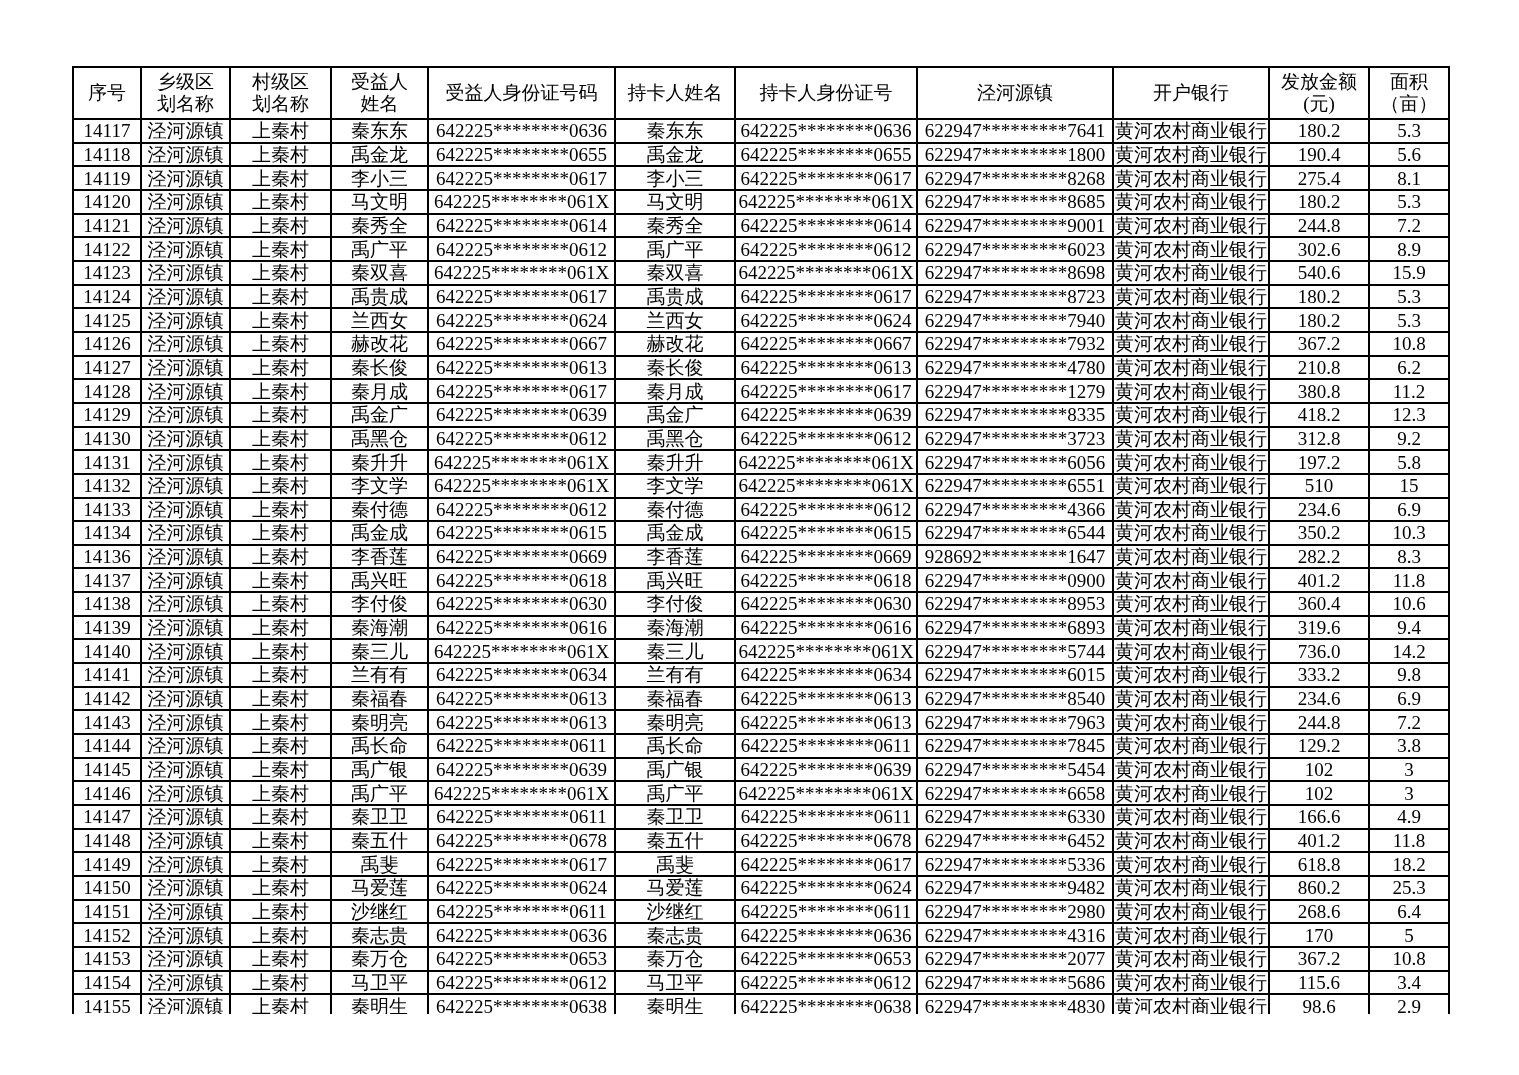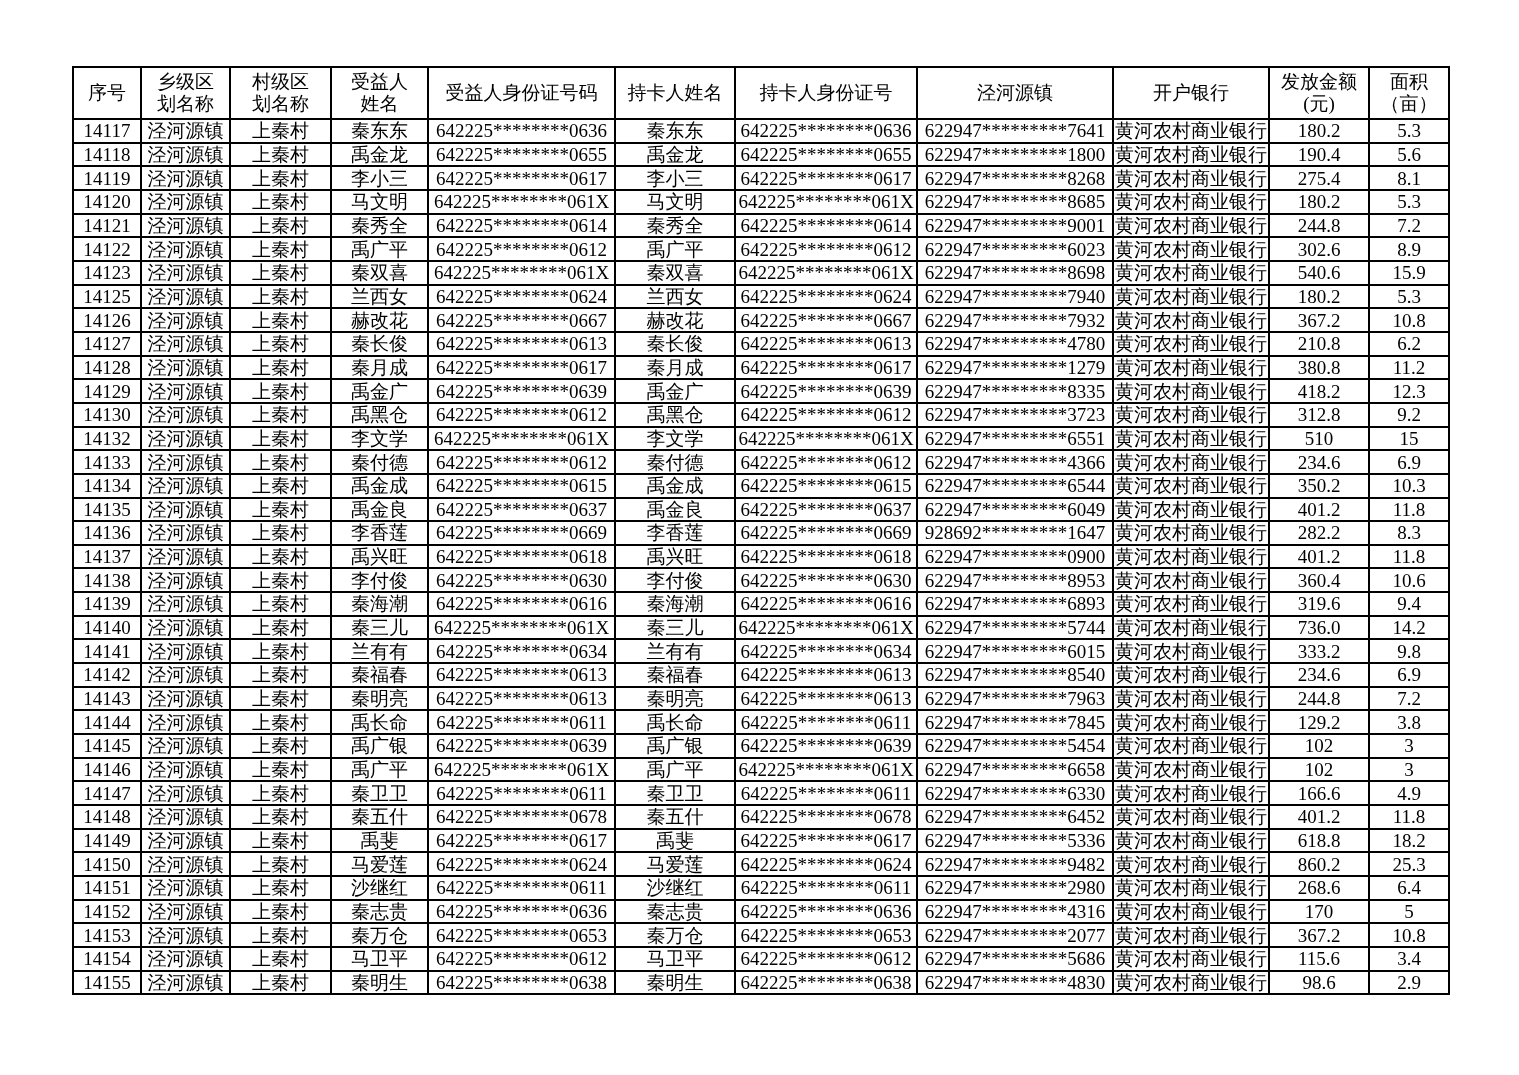--- a/index.html
+++ b/index.html
@@ -207,20 +207,33 @@
           <td>秦双喜</td>
           <td>642225********061X</td>
           <td>秦双喜</td>
           <td>642225********061X</td>
           <td>622947*********8698</td>
           <td>黄河农村商业银行</td>
           <td>540.6</td>
           <td>15.9</td>
         </tr>
         <tr>
+          <td>14124</td>
+          <td>泾河源镇</td>
+          <td>上秦村</td>
+          <td>禹贵成</td>
+          <td>642225********0617</td>
+          <td>禹贵成</td>
+          <td>642225********0617</td>
+          <td>622947*********8723</td>
+          <td>黄河农村商业银行</td>
+          <td>180.2</td>
+          <td>5.3</td>
+        </tr>
+        <tr>
           <td>14125</td>
           <td>泾河源镇</td>
           <td>上秦村</td>
           <td>兰西女</td>
           <td>642225********0624</td>
           <td>兰西女</td>
           <td>642225********0624</td>
           <td>622947*********7940</td>
           <td>黄河农村商业银行</td>
           <td>180.2</td>
@@ -285,20 +298,33 @@
           <td>禹黑仓</td>
           <td>642225********0612</td>
           <td>禹黑仓</td>
           <td>642225********0612</td>
           <td>622947*********3723</td>
           <td>黄河农村商业银行</td>
           <td>312.8</td>
           <td>9.2</td>
         </tr>
         <tr>
+          <td>14131</td>
+          <td>泾河源镇</td>
+          <td>上秦村</td>
+          <td>秦升升</td>
+          <td>642225********061X</td>
+          <td>秦升升</td>
+          <td>642225********061X</td>
+          <td>622947*********6056</td>
+          <td>黄河农村商业银行</td>
+          <td>197.2</td>
+          <td>5.8</td>
+        </tr>
+        <tr>
           <td>14132</td>
           <td>泾河源镇</td>
           <td>上秦村</td>
           <td>李文学</td>
           <td>642225********061X</td>
           <td>李文学</td>
           <td>642225********061X</td>
           <td>622947*********6551</td>
           <td>黄河农村商业银行</td>
           <td>510</td>
@@ -324,33 +350,20 @@
           <td>禹金成</td>
           <td>642225********0615</td>
           <td>禹金成</td>
           <td>642225********0615</td>
           <td>622947*********6544</td>
           <td>黄河农村商业银行</td>
           <td>350.2</td>
           <td>10.3</td>
         </tr>
         <tr>
-          <td>14135</td>
-          <td>泾河源镇</td>
-          <td>上秦村</td>
-          <td>禹金良</td>
-          <td>642225********0637</td>
-          <td>禹金良</td>
-          <td>642225********0637</td>
-          <td>622947*********6049</td>
-          <td>黄河农村商业银行</td>
-          <td>401.2</td>
-          <td>11.8</td>
-        </tr>
-        <tr>
           <td>14136</td>
           <td>泾河源镇</td>
           <td>上秦村</td>
           <td>李香莲</td>
           <td>642225********0669</td>
           <td>李香莲</td>
           <td>642225********0669</td>
           <td>928692*********1647</td>
           <td>黄河农村商业银行</td>
           <td>282.2</td>

